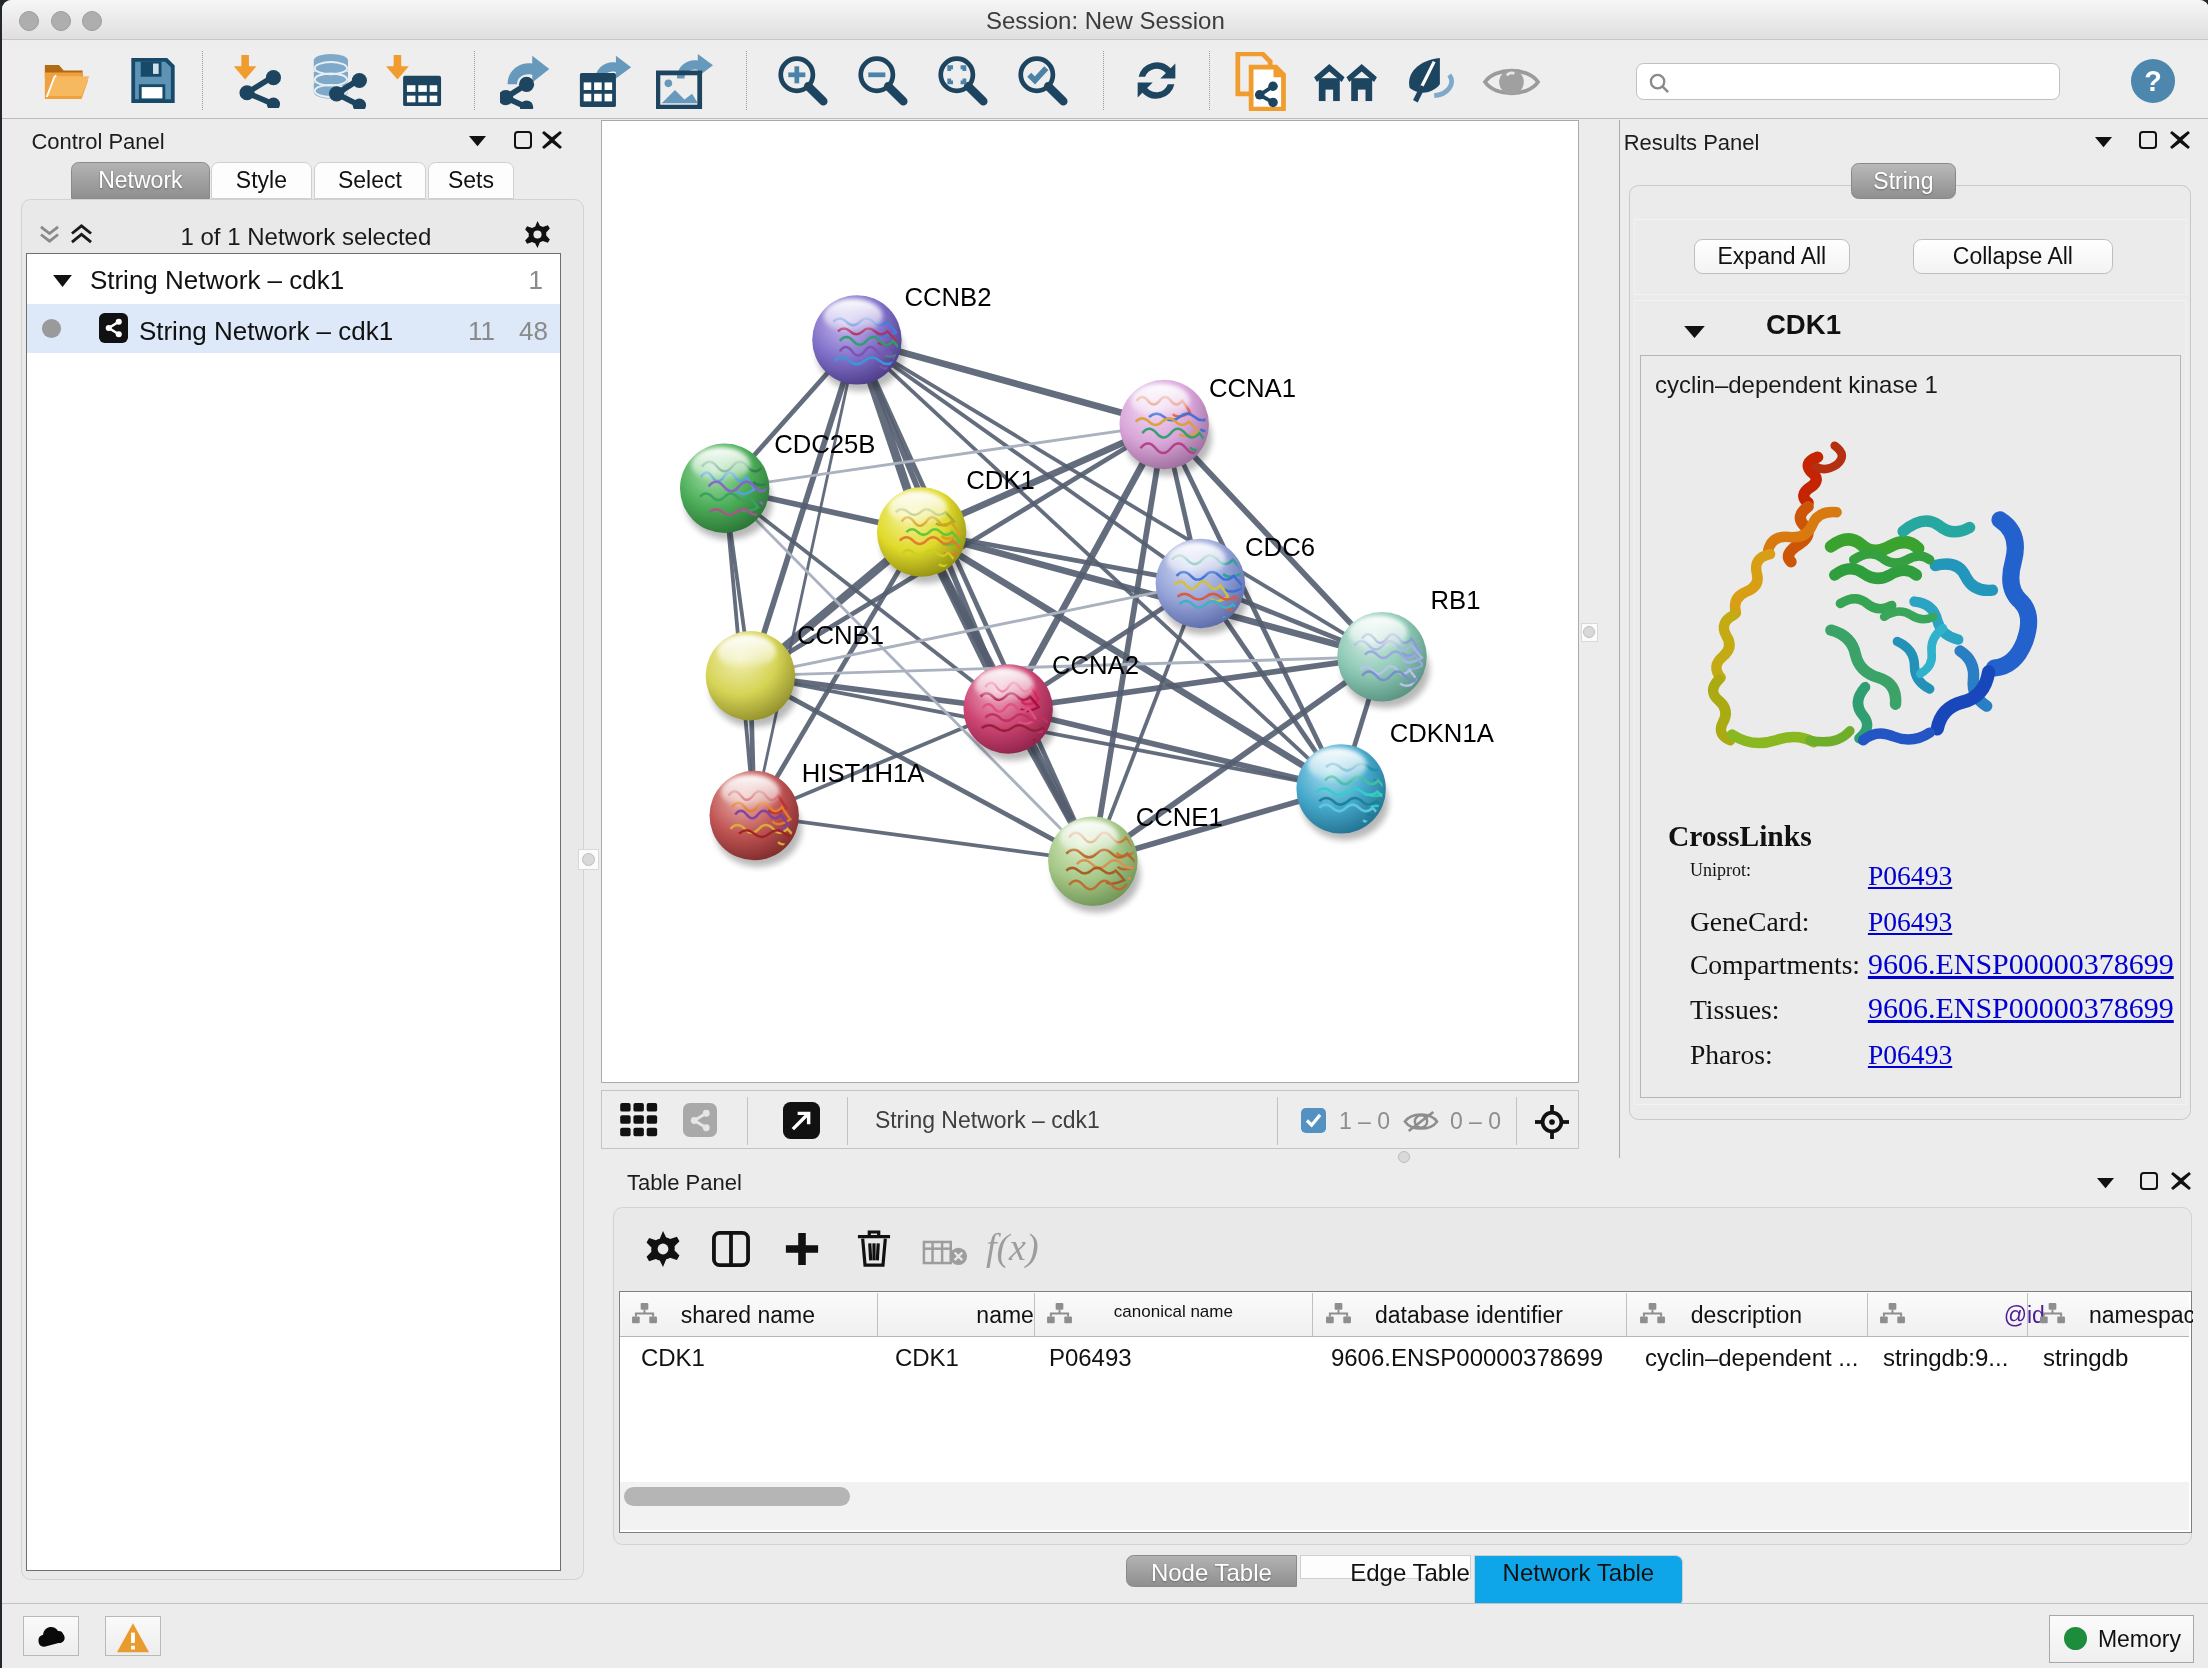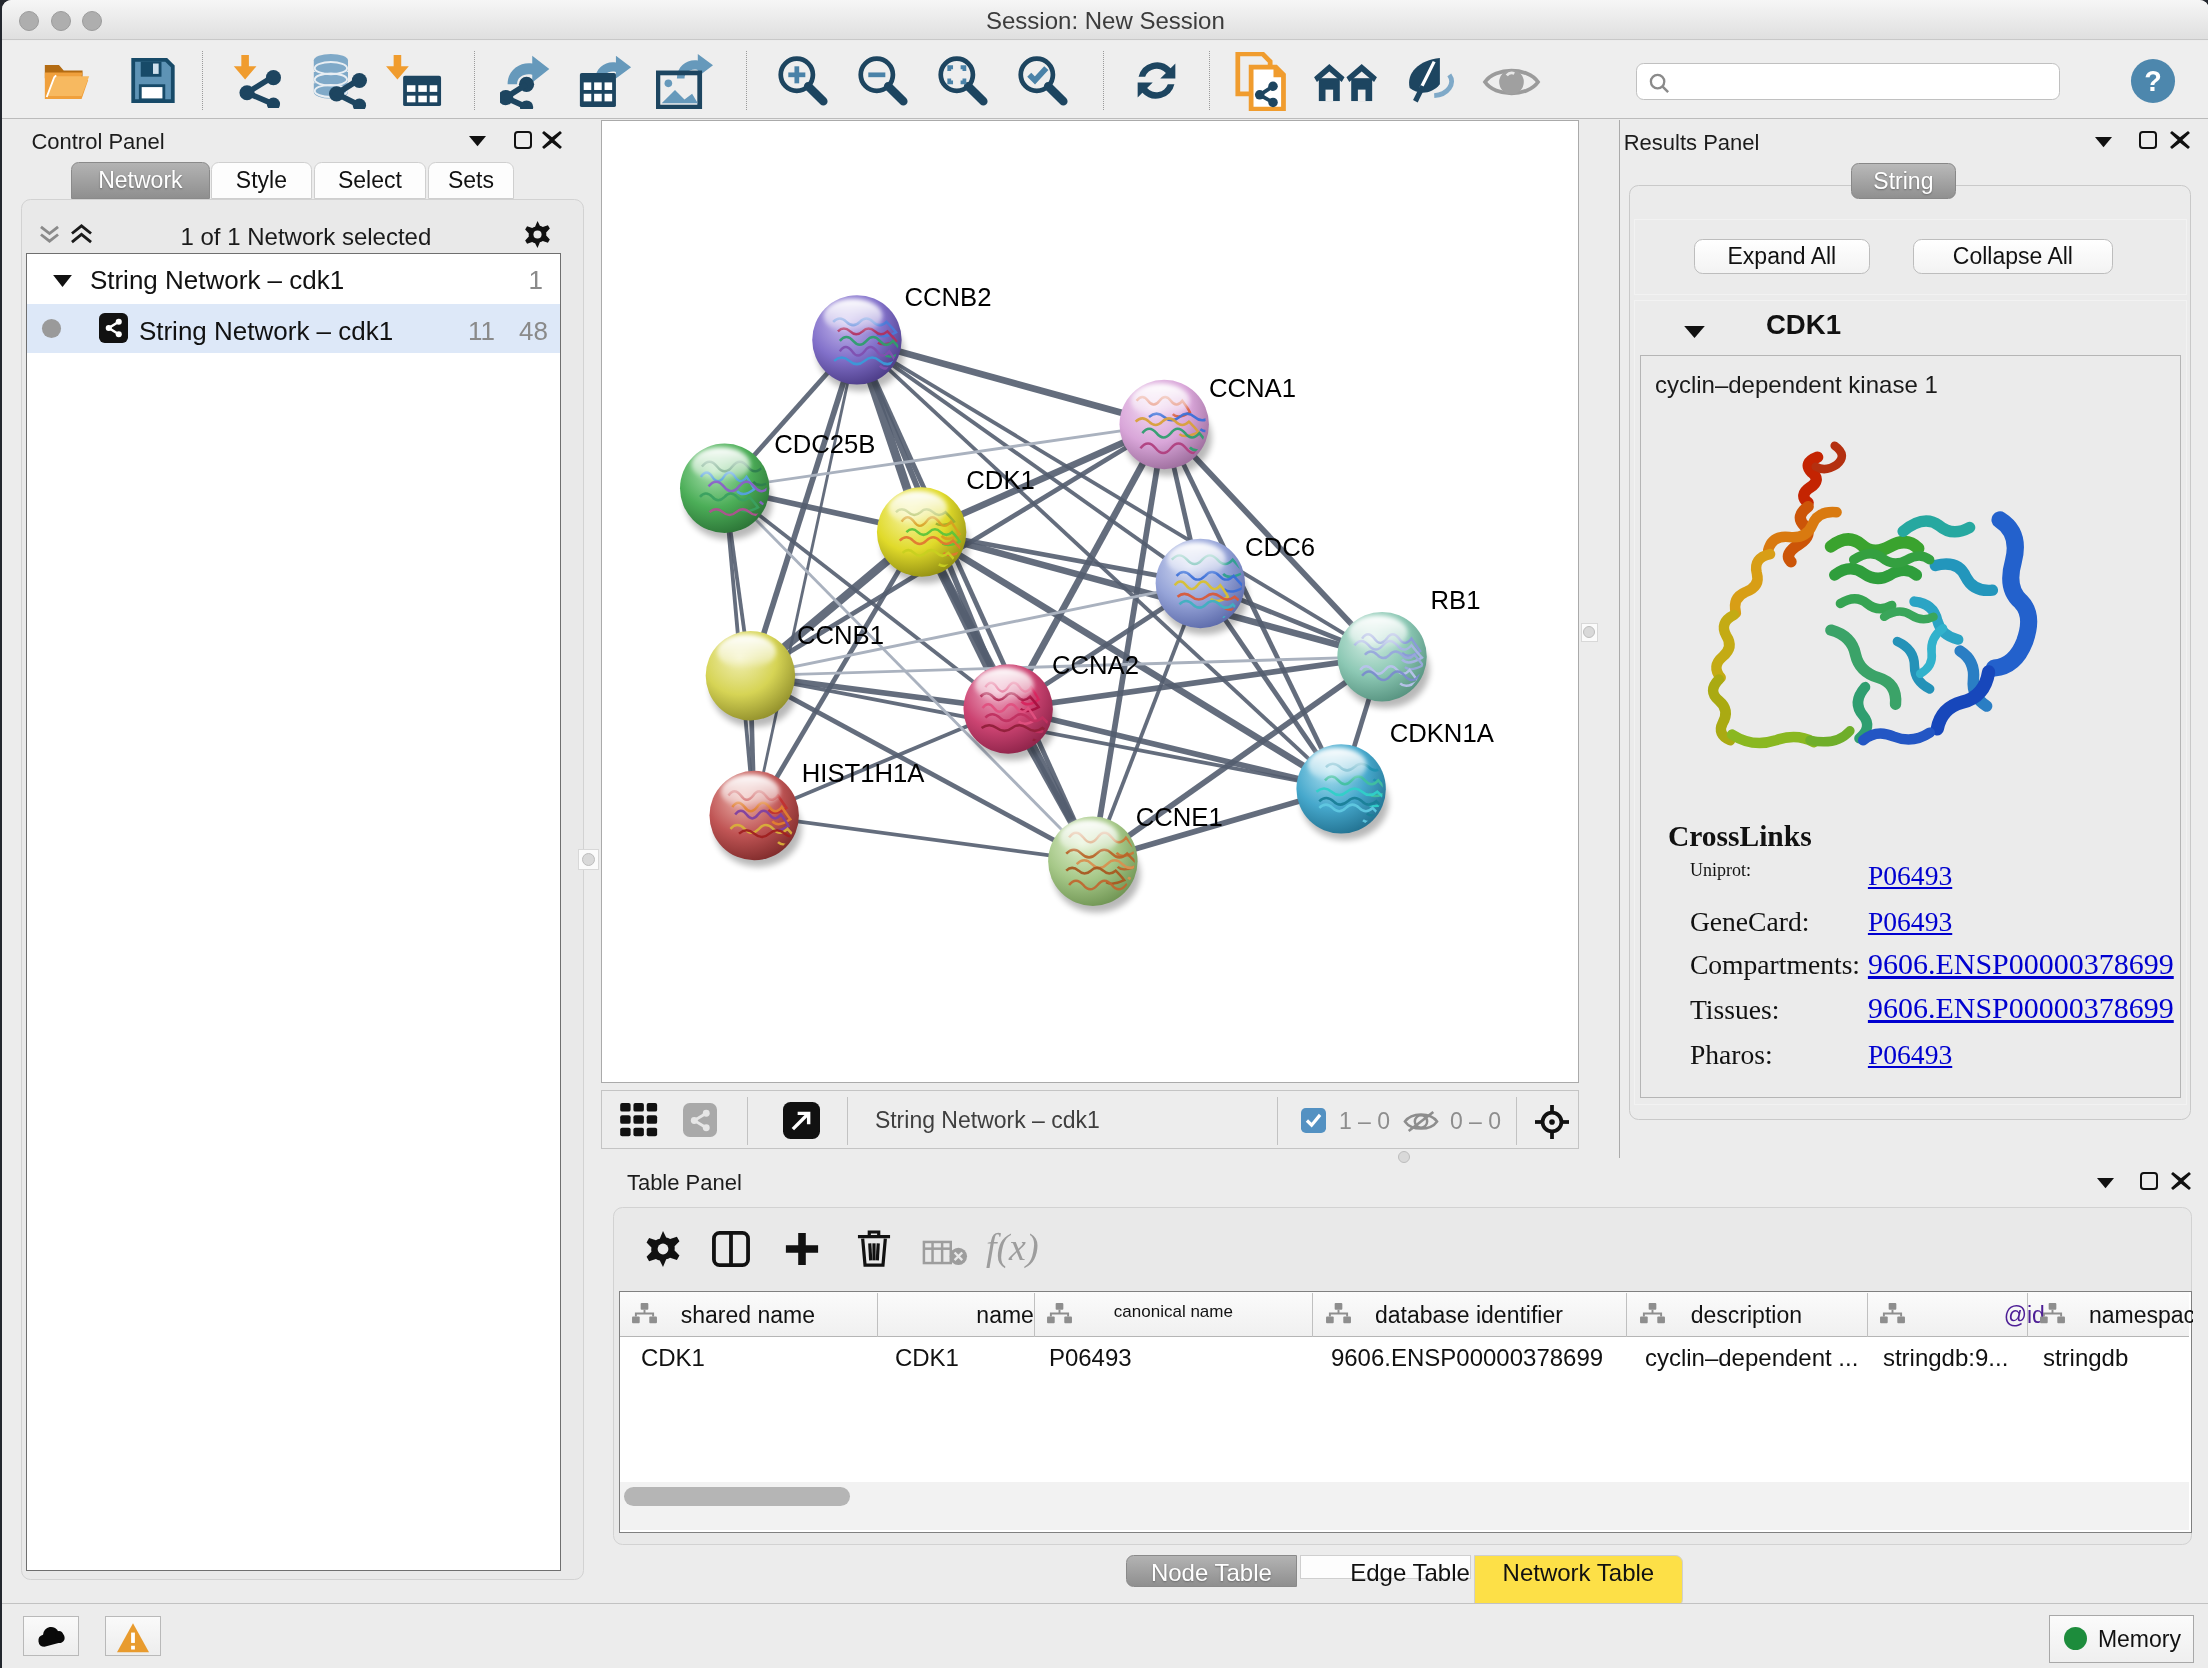--- a/index.html
+++ b/index.html
@@ -635,21 +635,21 @@
         <path d="M1 2 h18 l-9 11 z" fill="#111"></path>
       </svg>
     <div class="abs" style="left:519px;top:11.4px;width:18px;height:18px;border:2.9px solid #111;border-radius:3.8px;"></div>
     <svg class="abs" style="left:550px;top:11.4px;" width="20" height="18" viewBox="0 0 21 19">
         <path d="M2 0 L10.5 6.5 L19 0 L21 2 L13 9.5 L21 17 L19 19 L10.5 12.5 L2 19 L0 17 L8 9.5 L0 2 z" fill="#111"></path>
       </svg>
     <div class="abs" style="left:9.5px;top:65px;width:562px;height:935px;background:#ebebeb;border:1px solid #c9c9c9;border-radius:9.5px;"></div>
     <div class="abs" style="left:231px;top:43px;width:105px;height:36px;background:linear-gradient(#b9b9b9,#909090);border:1px solid #888;border-radius:7.6px;color:#fff;text-align:center;font-size:23px;line-height:34px;text-shadow:0 1px 1.9px #6a6a6a;">String</div>
 
     <div class="abs" style="left:14.3px;top:99px;width:553px;height:76px;border:1px solid #a8a8a8;outline:1px solid #f2f2f2;outline-offset:-1.9px;"></div>
-    <div class="abs" style="left:74px;top:119px;width:176px;height:35px;background:linear-gradient(#ffffff,#f3f3f3);border:1px solid #bdbdbd;border-radius:8.6px;text-align:center;font-size:23px;line-height:33px;color:#111;">Expand All</div>
+    <div class="abs" style="left:74px;top:119px;width:156px;height:35px;background:linear-gradient(#ffffff,#f3f3f3);border:1px solid #bdbdbd;border-radius:8.6px;text-align:center;font-size:23px;line-height:33px;color:#111;">Expand All</div>
     <div class="abs" style="left:293px;top:119px;width:200px;height:35px;background:linear-gradient(#ffffff,#f3f3f3);border:1px solid #bdbdbd;border-radius:8.6px;text-align:center;font-size:23px;line-height:33px;color:#111;">Collapse All</div>
 
     <div class="abs" style="left:14.3px;top:180px;width:553px;height:805px;border:1px solid #8f8f8f;outline:1px solid #f2f2f2;outline-offset:-1.9px;"></div>
     <svg class="abs" style="left:63px;top:204px;" width="23" height="15" viewBox="0 0 24 16">
         <path d="M1 2 h22 l-11 13 z" fill="#111"></path>
       </svg>
     <div class="abs" style="left:146px;top:189px;font-size:27.6px;font-weight:bold;color:#111;">CDK1</div>
     <div class="abs" style="left:20px;top:235px;width:541px;height:743px;border:1px solid #b5b5b5;"></div>
     <div class="abs" style="left:35px;top:251px;font-size:24px;color:#1a1a1a;">cyclin–dependent kinase 1</div>
 
@@ -811,21 +811,21 @@
     <div class="abs" style="left:40px;top:186px;font-size:24px;color:#111;">CDK1</div>
     <div class="abs" style="left:294px;top:186px;font-size:24px;color:#111;">CDK1</div>
     <div class="abs" style="left:448px;top:186px;font-size:24px;color:#111;">P06493</div>
     <div class="abs" style="left:730px;top:186px;font-size:24px;color:#111;">9606.ENSP00000378699</div>
     <div class="abs" style="left:1044px;top:186px;font-size:24px;color:#111;">cyclin–dependent ...</div>
     <div class="abs" style="left:1282px;top:186px;font-size:24px;color:#111;">stringdb:9...</div>
     <div class="abs" style="left:1442px;top:186px;font-size:24px;color:#111;">stringdb</div>
 
     <div class="abs" style="left:525px;top:397px;width:171px;height:32px;background:linear-gradient(#b3b3b3,#8f8f8f);border:1px solid #8a8a8a;border-radius:7.6px 0 0 7.6px;color:#fff;text-align:center;font-size:24px;line-height:34px;text-shadow:0 1px 1.9px #6a6a6a;">Node Table</div>
     <div class="abs" style="left:699px;top:397px;width:171px;height:24px;background:#fdfdfd;border:1px solid #cfcfcf;color:#111;text-align:right;font-size:24px;line-height:34px;">Edge Table</div>
-    <div class="abs" style="left:873px;top:397px;width:209px;height:52px;background:#fde047;border:1px solid #cfcfcf;border-radius:0 7.6px 7.6px 0;color:#111;text-align:center;font-size:24px;line-height:34px;">Network Table</div>
+    <div class="abs" style="left:873px;top:397px;width:209px;height:52px;background:#0ea5e9;border:1px solid #cfcfcf;border-radius:0 7.6px 7.6px 0;color:#111;text-align:center;font-size:24px;line-height:34px;">Network Table</div>
   </div>
   <div class="abs" style="left:576px;top:849px;width:21px;height:21px;background:#fbfbfb;border:1px solid #d8d8d8;"></div>
   <div class="abs" style="left:580px;top:853px;width:13.3px;height:13.3px;background:#d9d9d9;border:1px solid #bdbdbd;border-radius:50%;"></div>
   <div class="abs" style="left:1579px;top:623px;width:17px;height:19px;background:#fbfbfb;border:1px solid #d8d8d8;"></div>
   <div class="abs" style="left:1581px;top:626px;width:12.4px;height:12.4px;background:#d9d9d9;border:1px solid #bdbdbd;border-radius:50%;"></div>
   <div class="abs" style="left:1396px;top:1151px;width:12.4px;height:12.4px;background:#d9d9d9;border:1px solid #bdbdbd;border-radius:50%;"></div>
   <div id="statusbar">
     <div class="abs" style="left:21px;top:12.4px;width:56px;height:40px;background:linear-gradient(#fafafa,#ededed);border:1.9px solid #b9b9b9;">
       <svg style="position:absolute;left:12.4px;top:8.6px;" width="31" height="22" viewBox="0 0 33 23">
           <path d="M9 22 a6.5 6.5 0 0 1-1.5-12.8 A8.5 8.5 0 0 1 24 6.5 a5.8 5.8 0 0 1 3.5 10.8 q-1 .7-3.5.7 z" fill="#0a0a0a"></path>

